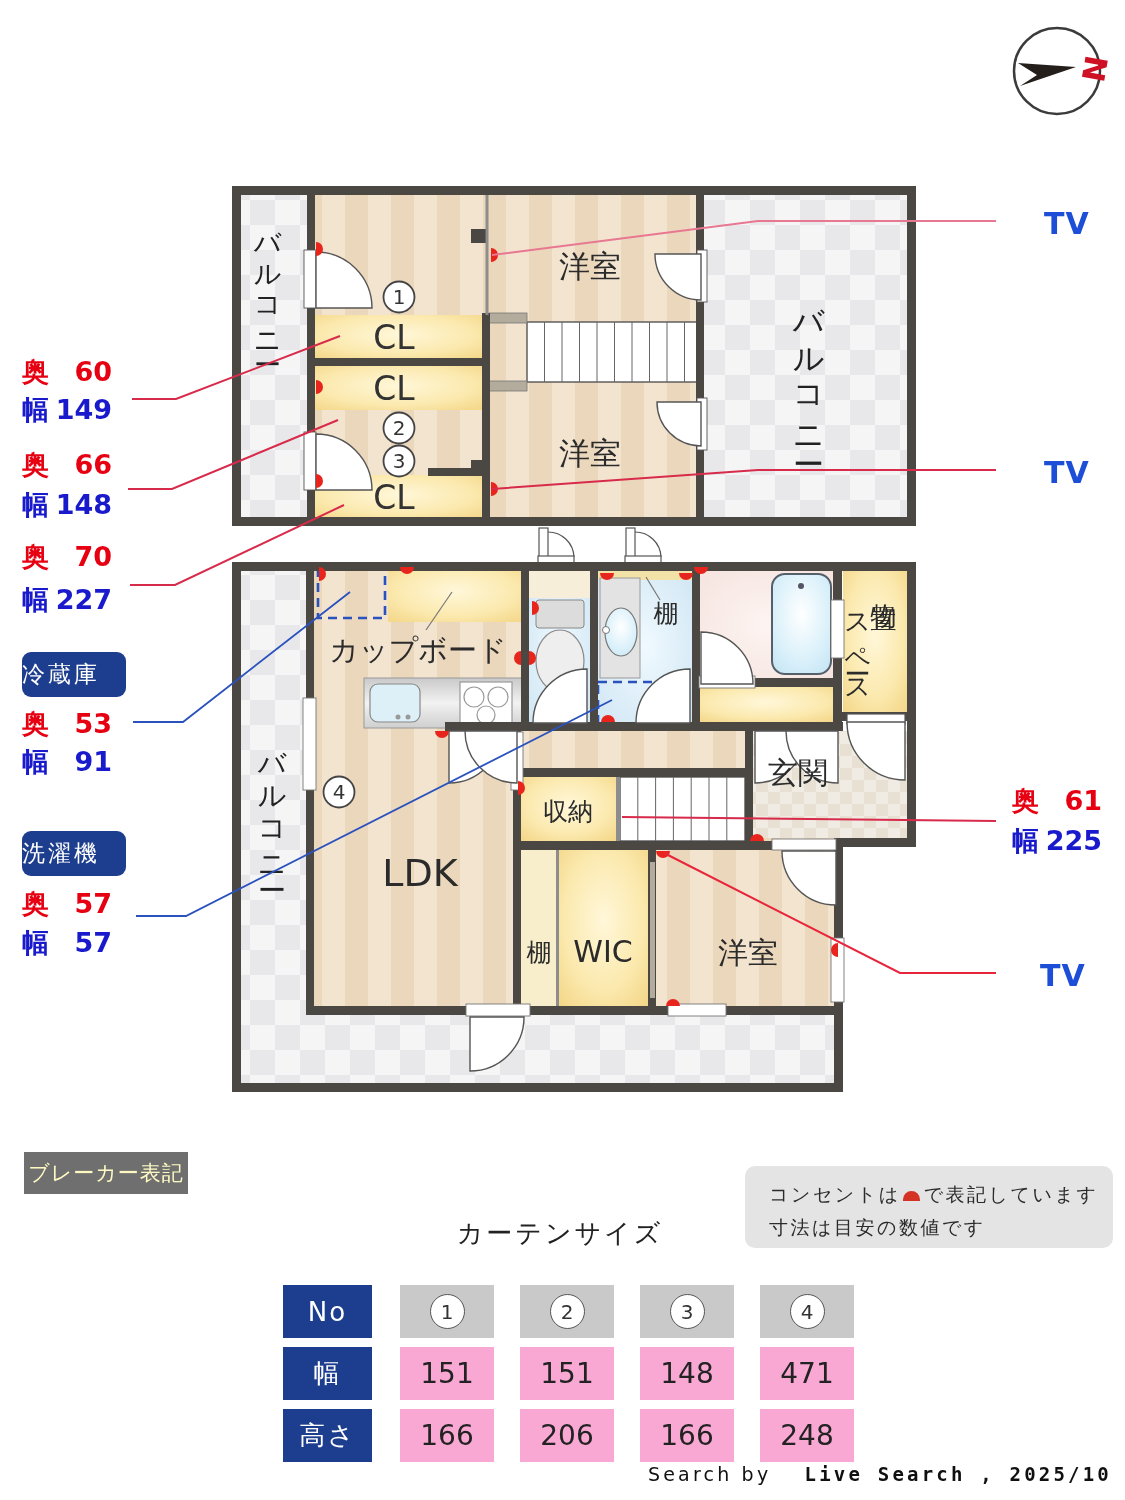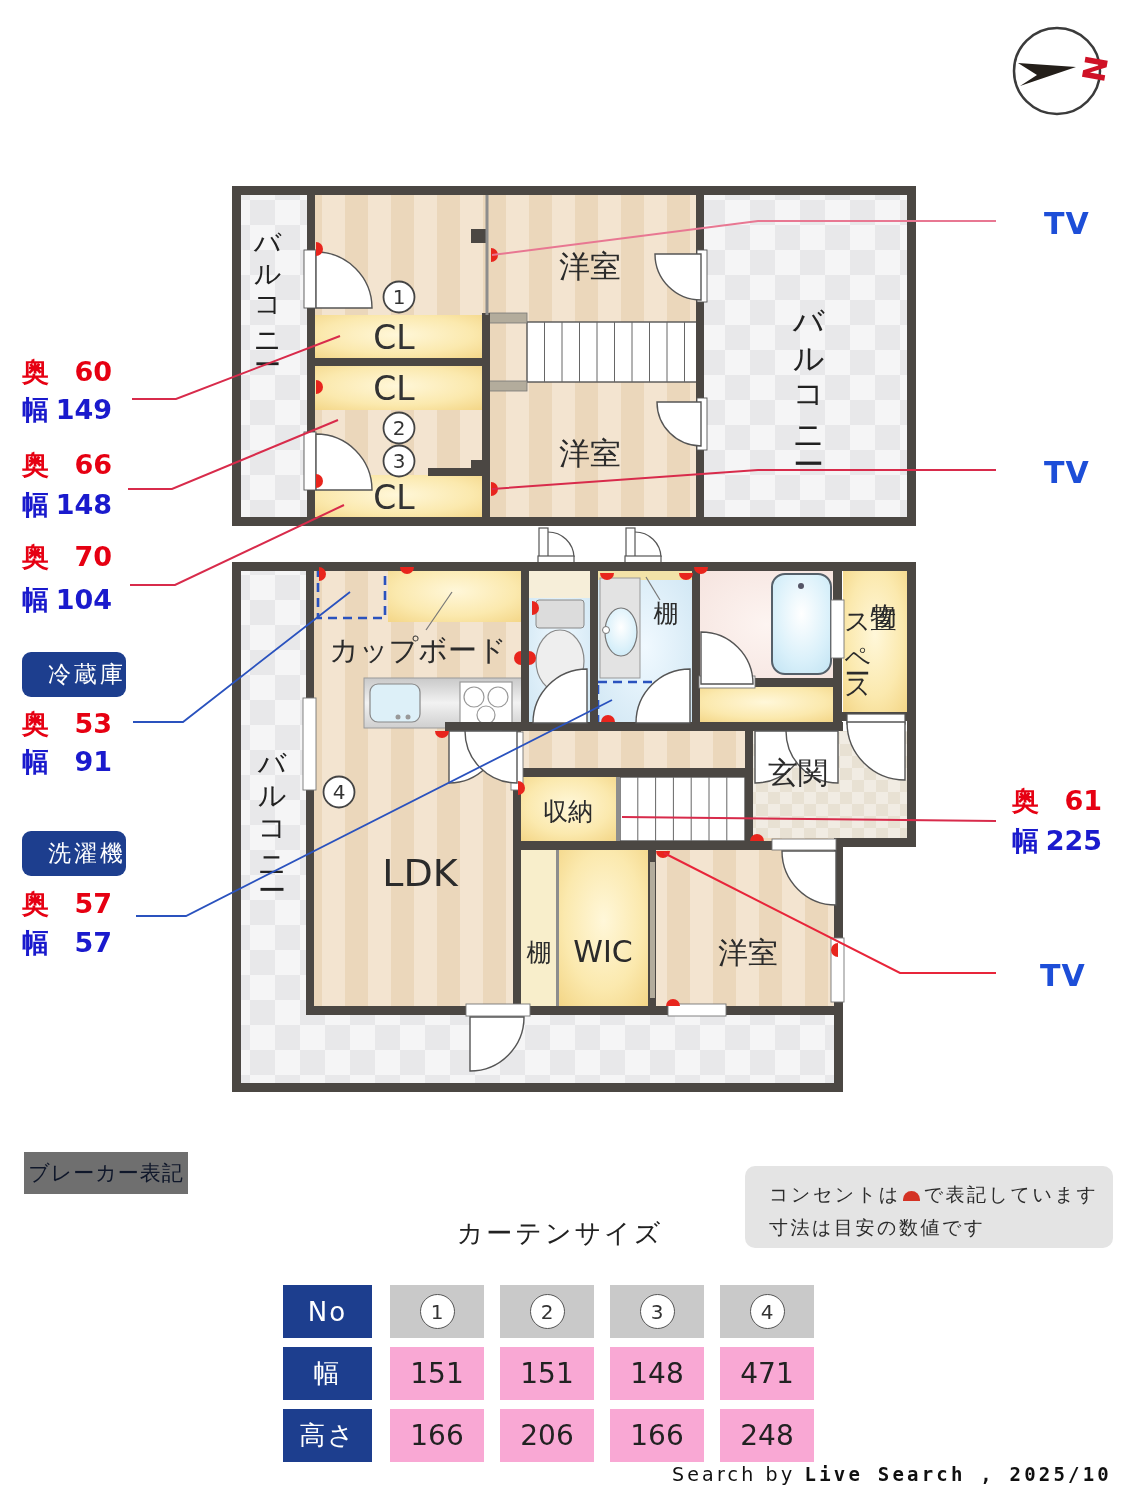--- a/index.html
+++ b/index.html
@@ -3,40 +3,40 @@
 <meta charset="utf-8">
 <style>
   html,body{margin:0;padding:0;background:#fff;}
   .canvas{position:relative;width:1125px;height:1500px;background:#ffffff;overflow:hidden;
           font-family:"DejaVu Sans","Liberation Sans",sans-serif;}
   .canvas svg{position:absolute;left:0;top:0;}
   .ov{position:absolute;}
   .dim{display:flex;justify-content:space-between;width:90px;font-size:27px;font-weight:600;line-height:30px;}
   .red{color:#e60012;} .blue{color:#1a1acd;}
   .badge{width:104px;height:45px;background:#1d3e8e;color:#fff;border-radius:9px;
-         display:flex;align-items:center;justify-content:flex-end;font-size:23px;letter-spacing:3px;font-weight:500;}
+         display:flex;align-items:center;justify-content:flex-start;font-size:23px;letter-spacing:3px;font-weight:500;}
   .tv{font-size:30px;font-weight:600;color:#1d4ed8;letter-spacing:1px;}
-  .brk-head{width:164px;height:42px;background:#6f6f6f;color:#0f172a;font-size:21px;
+  .brk-head{width:164px;height:42px;background:#6f6f6f;color:#fef9c3;font-size:21px;
             display:flex;align-items:center;justify-content:center;letter-spacing:1px;}
   .brk-body{width:160px;height:46px;background:#fff;border:2px solid #8f8f8f;border-top:none;
             display:flex;align-items:center;justify-content:center;font-size:33px;font-weight:600;color:#e60012;letter-spacing:1px;}
   .note{width:368px;height:82px;background:#e4e4e4;border-radius:10px;box-sizing:border-box;
         padding:12px 0 0 24px;font-size:19px;letter-spacing:2.5px;color:#2b2b2b;line-height:33px;font-weight:500;}
   .dome{display:inline-block;width:17px;height:10px;background:#d43224;border-radius:9px 9px 0 0;margin:0 4px 0 2px;}
   .ct-title{width:300px;text-align:center;font-size:26px;letter-spacing:3px;color:#222;font-weight:500;}
-  .crow{display:flex;gap:16px;}
+  .crow{display:flex;gap:26px;}
   .chead{width:89px;height:53px;background:#1d3e8e;color:#fff;font-size:26px;letter-spacing:2px;
          display:flex;align-items:center;justify-content:center;margin-right:2px;}
   .ccell{width:94px;height:53px;display:flex;align-items:center;justify-content:center;
          font-size:28px;color:#222;font-weight:500;background:#f9a8d4;}
   .ccell.no{background:#c9c9c9;}
   .circ{display:inline-flex;align-items:center;justify-content:center;width:33px;height:33px;background:#fff;
         border:1.6px solid #555;border-radius:50%;font-size:20px;color:#333;}
   .footer{font-size:19px;letter-spacing:3.2px;color:#101010;white-space:nowrap;}
-  .footer .mono{font-family:"DejaVu Sans Mono","Liberation Mono",monospace;font-weight:600;}
+  .footer .mono{font-family:"DejaVu Sans Mono","Liberation Mono",monospace;font-weight:600;margin-left:24px;}
 </style>
 </head>
 <body>
 
 <div class="canvas">
 
 <svg width="1125" height="1500" viewBox="0 0 1125 1500">
   <defs>
     <pattern id="checker" width="50" height="50" patternUnits="userSpaceOnUse">
       <rect width="50" height="50" fill="#f5f5f6"></rect>
@@ -330,21 +330,21 @@
 <div class="ov dim" style="left:22px;top:490px">
   <span class="blue">幅</span>
       <span class="blue">148</span>
 </div>
 <div class="ov dim" style="left:22px;top:542px">
   <span class="red">奥</span>
       <span class="red">70</span>
 </div>
 <div class="ov dim" style="left:22px;top:585px">
   <span class="blue">幅</span>
-      <span class="blue">104</span>
+      <span class="blue">227</span>
 </div>
 
 <div class="ov badge" style="left:22px;top:652px">
   <span>冷蔵庫</span>
 </div>
 <div class="ov dim" style="left:22px;top:709px">
   <span class="red">奥</span>
       <span class="red">53</span>
 </div>
 <div class="ov dim" style="left:22px;top:747px">

